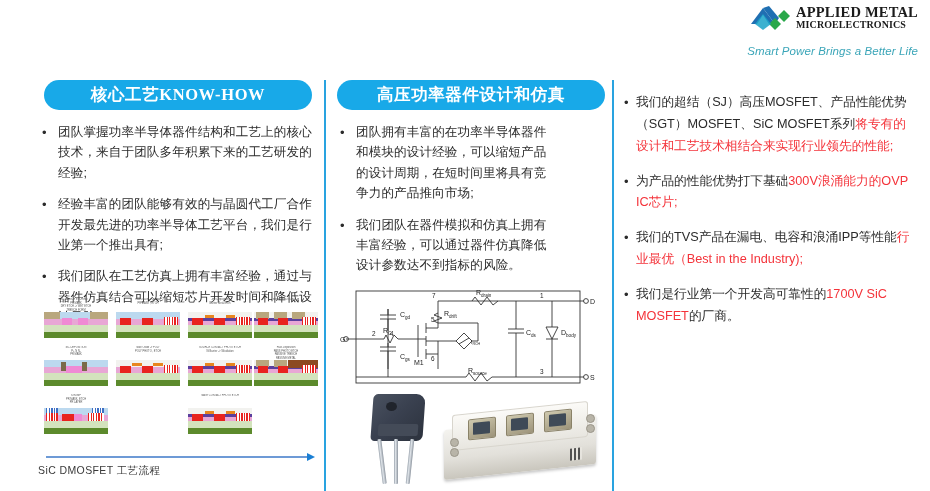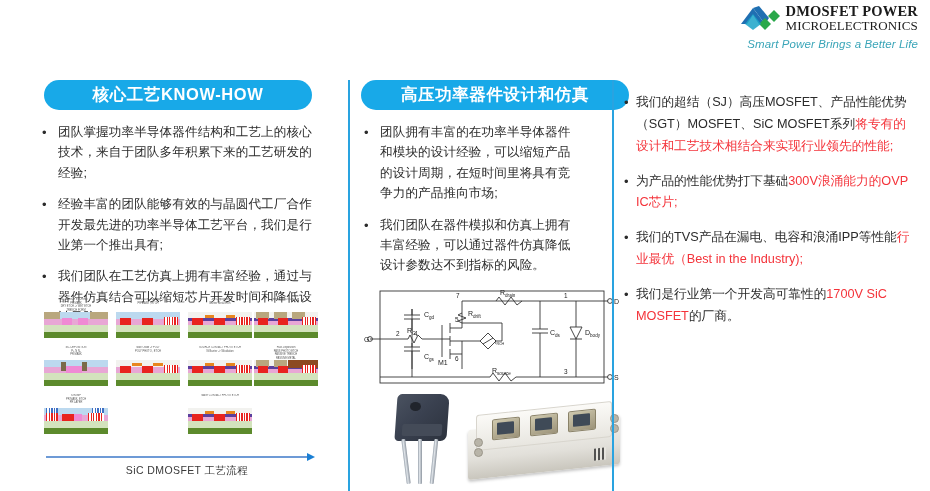--- a/index.html
+++ b/index.html
@@ -58,27 +58,27 @@
   }
   .logo-line1 {
     font-family: "Liberation Serif", "DejaVu Serif", serif;
     font-size: 14.5px;
     font-weight: bold;
     color: #1b1b1b;
     letter-spacing: .2px;
   }
   .logo-line2 {
     font-family: "Liberation Serif", "DejaVu Serif", serif;
-    font-size: 13px;
-    font-weight: normal;
+    font-size: 10px;
+    font-weight: bold;
     color: #1b1b1b;
     letter-spacing: .1px;
   }
   .logo-tagline {
-    margin-top: 5px;
+    margin-top: 13px;
     font-size: 11.5px;
     color: #3aa5b8;
     font-style: italic;
     letter-spacing: .1px;
     white-space: nowrap;
   }
 
   
   .columns {
     position: absolute;
@@ -87,37 +87,37 @@
     width: 930px;
     height: 411px;
   }
   .col {
     position: absolute;
     top: 0;
     height: 411px;
     box-sizing: border-box;
   }
   .col-1 { left: 28px;  width: 296px; }
-  .col-2 { left: 324px; width: 240px; border-left: 2px solid #29a3e0; margin-left: 24px; }
+  .col-2 { left: 324px; width: 240px; border-left: 2px solid #29a3e0; }
   .col-3 { left: 612px; width: 304px; border-left: 2px solid #29a3e0; }
 
   .col-header {
     height: 30px;
     border-radius: 15px;
     background: #18a9e8;
     color: #ffffff;
     display: flex;
     align-items: center;
     justify-content: center;
     font-size: 16.5px;
     font-weight: bold;
     letter-spacing: .6px;
     box-sizing: border-box;
   }
-  .col-1 .col-header { width: 268px; margin-left: 16px; }
+  .col-1 .col-header { width: 268px; margin-left: 16px; font-family: Liberation Serif, serif; }
   .col-2 .col-header { width: 268px; margin-left: 11px; }
   .col-3 .col-header { width: 288px; margin-left: 8px; }
 
   .bullets {
     margin-top: 12px;
     padding: 0 6px 0 8px;
   }
   .bullet {
     display: flex;
     margin-bottom: 11px;
@@ -209,24 +209,23 @@
     content: "";
     position: absolute;
     right: -7px;
     top: -3px;
     border-left: 8px solid #1a7fd4;
     border-top: 4px solid transparent;
     border-bottom: 4px solid transparent;
   }
   .proc-flow-label {
     position: absolute;
-    left: 8px;
+    left: 0;
     bottom: 0;
     width: 282px;
-    text-align: center;
     font-size: 10.5px;
     color: #3a3a3a;
     letter-spacing: .4px;
   }
 
   
   .circuit-wrap {
     position: absolute;
     left: 14px;
     top: 205px;
@@ -366,21 +365,21 @@
       <div class="logo-mark">
         <svg width="42" height="28" viewBox="0 0 42 28">
           <polygon points="2,20 14,4 26,20 20,20 14,11 8,20" fill="#1f6fb2"></polygon>
           <polygon points="14,4 26,20 30,14 20,2" fill="#1f6fb2"></polygon>
           <polygon points="20,20 26,14 32,20 26,26" fill="#2aa84a"></polygon>
           <polygon points="29,12 35,6 41,12 35,18" fill="#2aa84a"></polygon>
           <polygon points="6,20 14,10 22,20 14,26" fill="#1aa3c8" opacity="0.85"></polygon>
         </svg>
       </div>
       <div class="logo-words">
-        <div class="logo-line1">DMOSFET POWER</div>
+        <div class="logo-line1">APPLIED METAL</div>
         <div class="logo-line2">MICROELECTRONICS</div>
       </div>
     </div>
     <div class="logo-tagline">Smart Power Brings a Better Life</div>
   </div>
 
   <div class="columns">
 
     <div class="col col-1">
       <div class="col-header">核心工艺KNOW-HOW</div>

